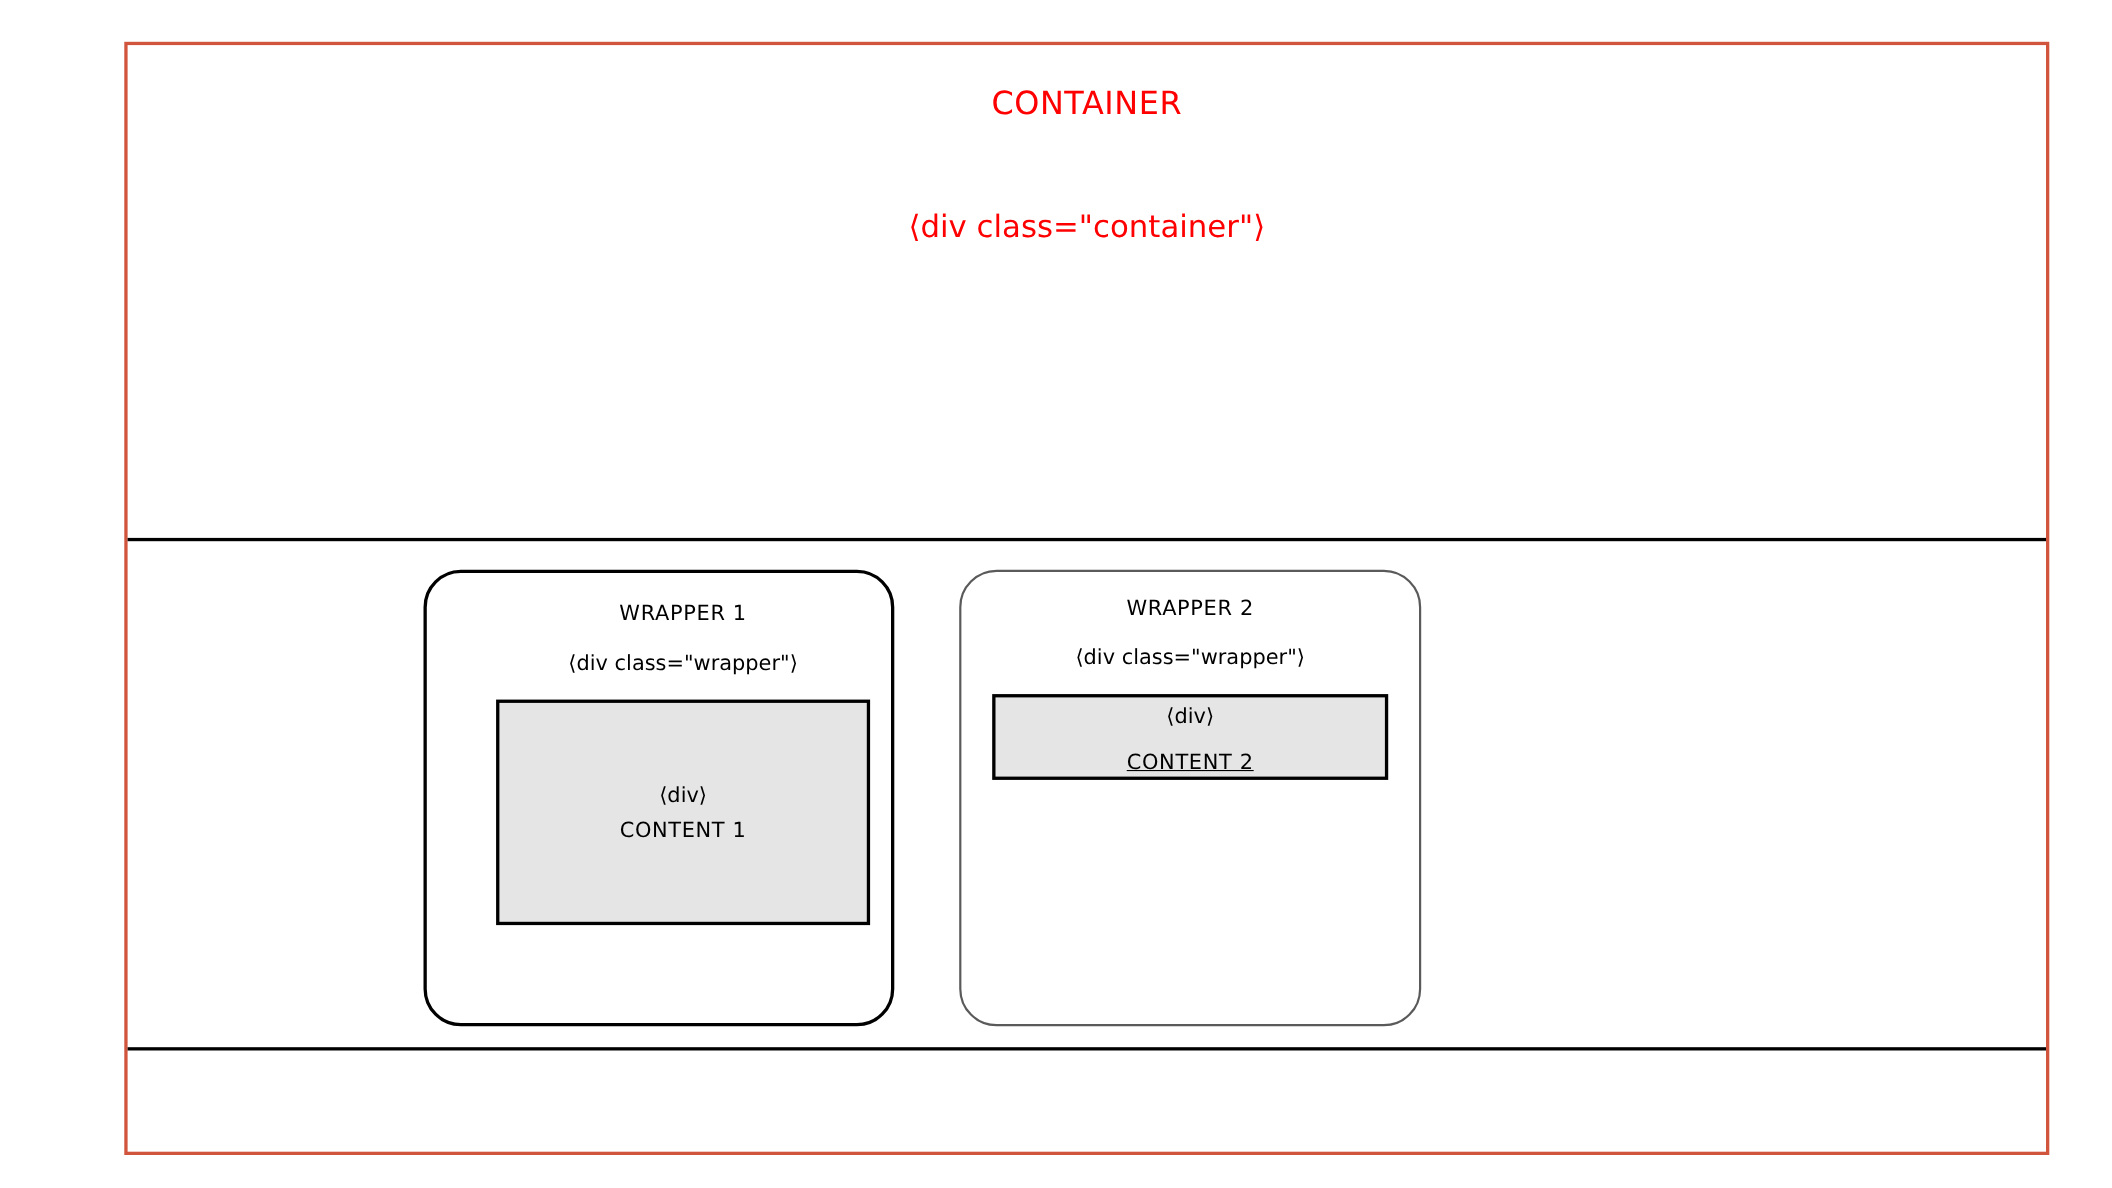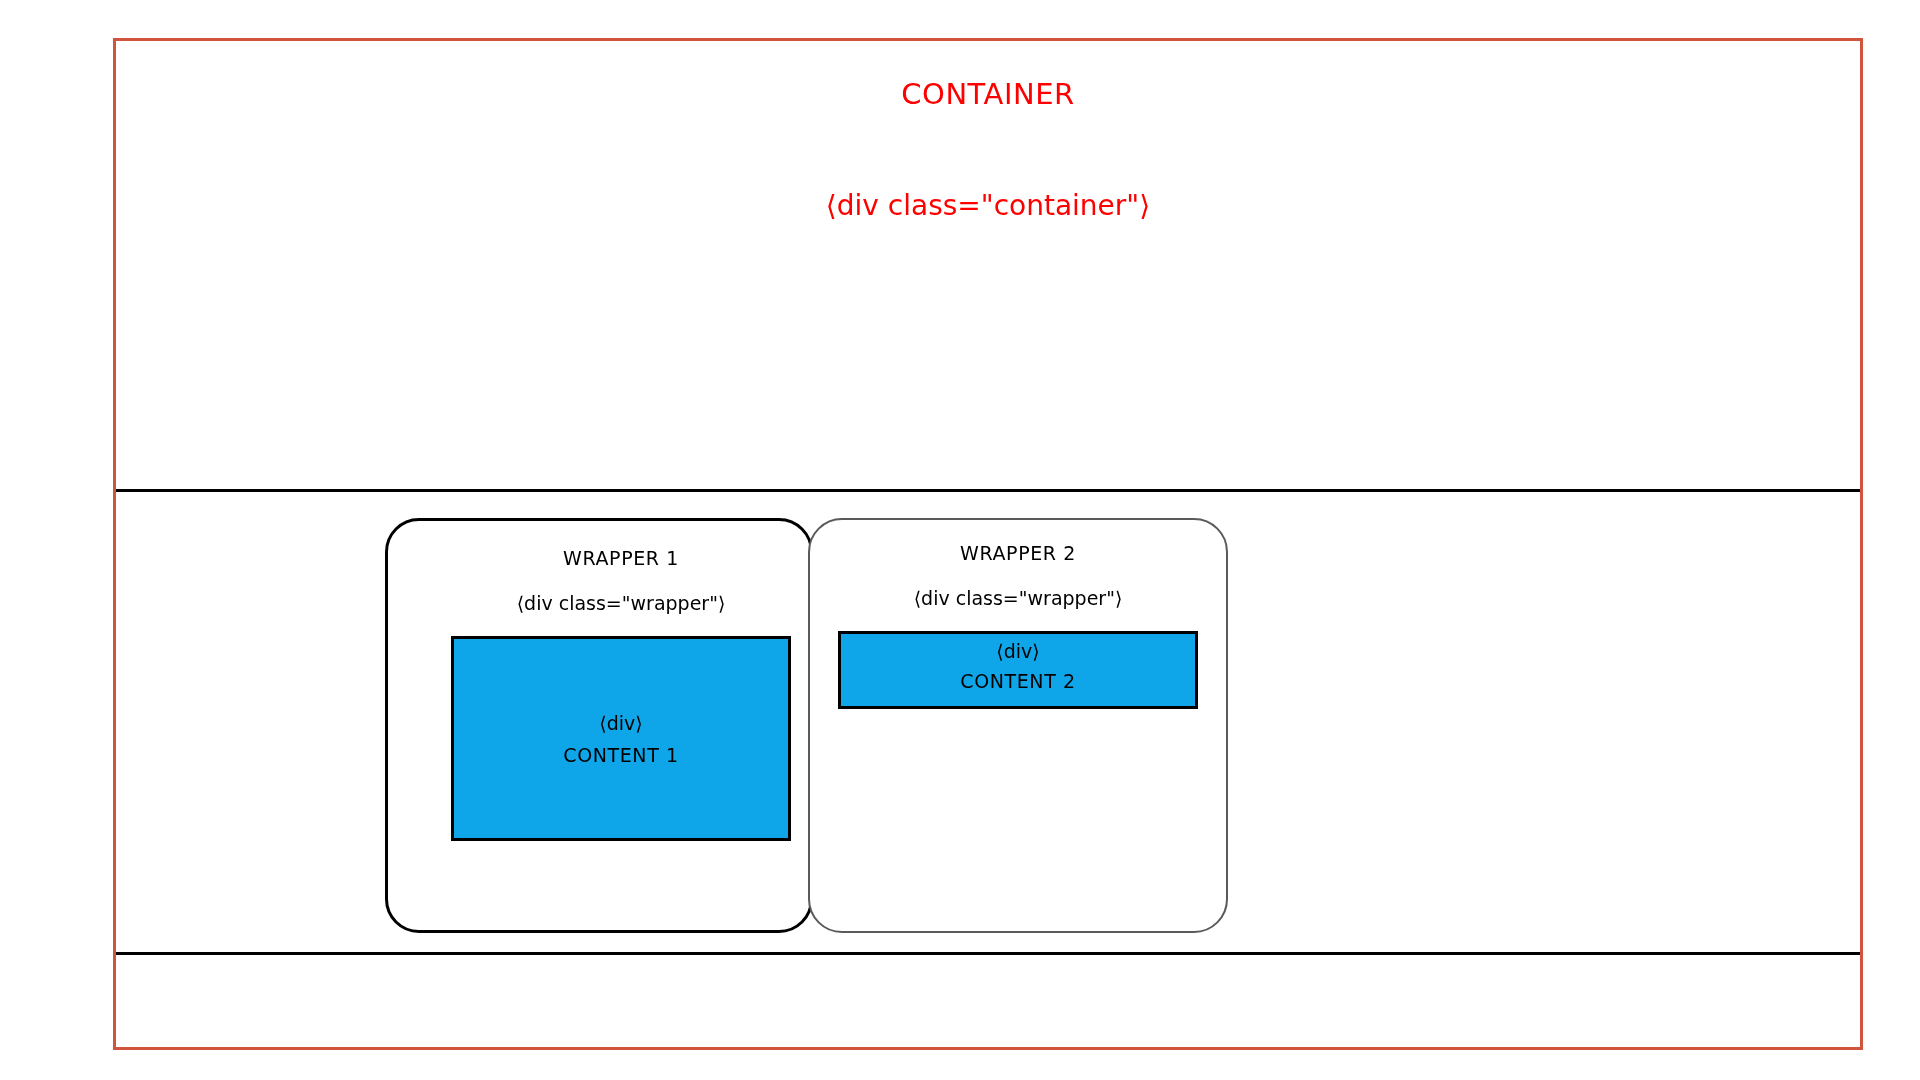--- a/index.html
+++ b/index.html
@@ -89,21 +89,21 @@
     align-items: center;
   }
   .wrapper-1 {
     left: 269px;
     width: 428px;
     height: 415px;
     border: 3px solid #a16207;
     padding-left: 44px;
   }
   .wrapper-2 {
-    left: 692px;
+    left: 756px;
     width: 420px;
     height: 415px;
     border: 2px solid #5a5a5a;
   }
   .wrapper-title {
     font-size: 19px;
     color: #000000;
     letter-spacing: 0.6px;
     white-space: nowrap;
   }
@@ -114,21 +114,21 @@
     color: #000000;
     white-space: nowrap;
   }
   .wrapper-1 .wrapper-subtitle { margin-top: 23px; }
   .wrapper-2 .wrapper-subtitle { margin-top: 23px; }
 
   
   .content-box {
     box-sizing: border-box;
     border: 3px solid #000000;
-    background: #0ea5e9;
+    background: #e5e5e5;
     display: flex;
     flex-direction: column;
     align-items: center;
     overflow: visible;
   }
   .content-1 {
     margin-top: 22px;
     width: 340px;
     height: 205px;
     justify-content: center;
@@ -147,21 +147,21 @@
   }
   .content-label {
     font-size: 19px;
     color: #000000;
     letter-spacing: 0.6px;
     white-space: nowrap;
   }
   .content-1 .content-tag   { margin-bottom: 0; }
   .content-1 .content-label { margin-top: 10px; }
   .content-2 .content-tag   { margin-bottom: 0; }
-  .content-2 .content-label { margin-top: 8px; }
+  .content-2 .content-label { margin-top: 20px; text-decoration: underline; }
 
   
   .container-footer {
     position: absolute;
     left: 0;
     top: 914px;
     width: 100%;
     height: 95px;
   }
 </style>

